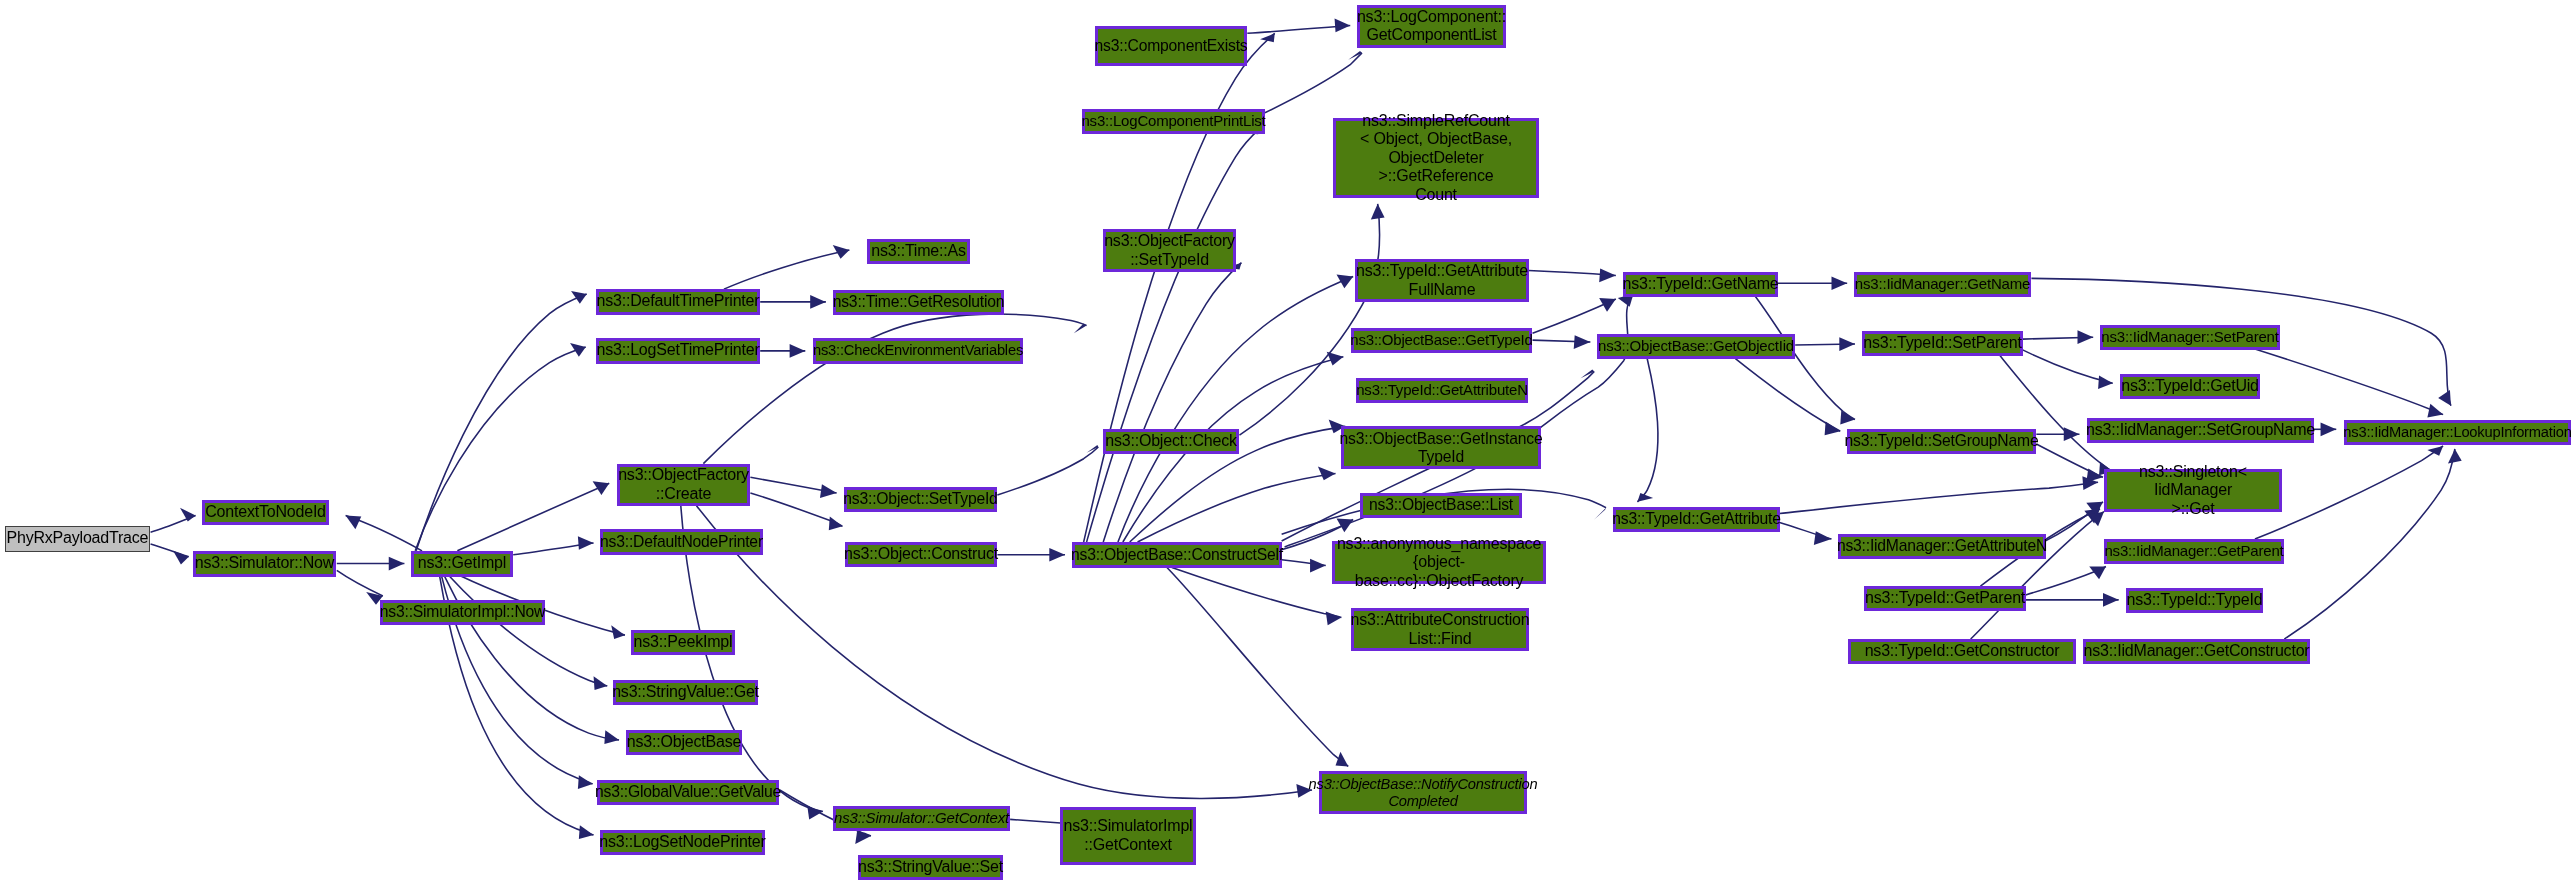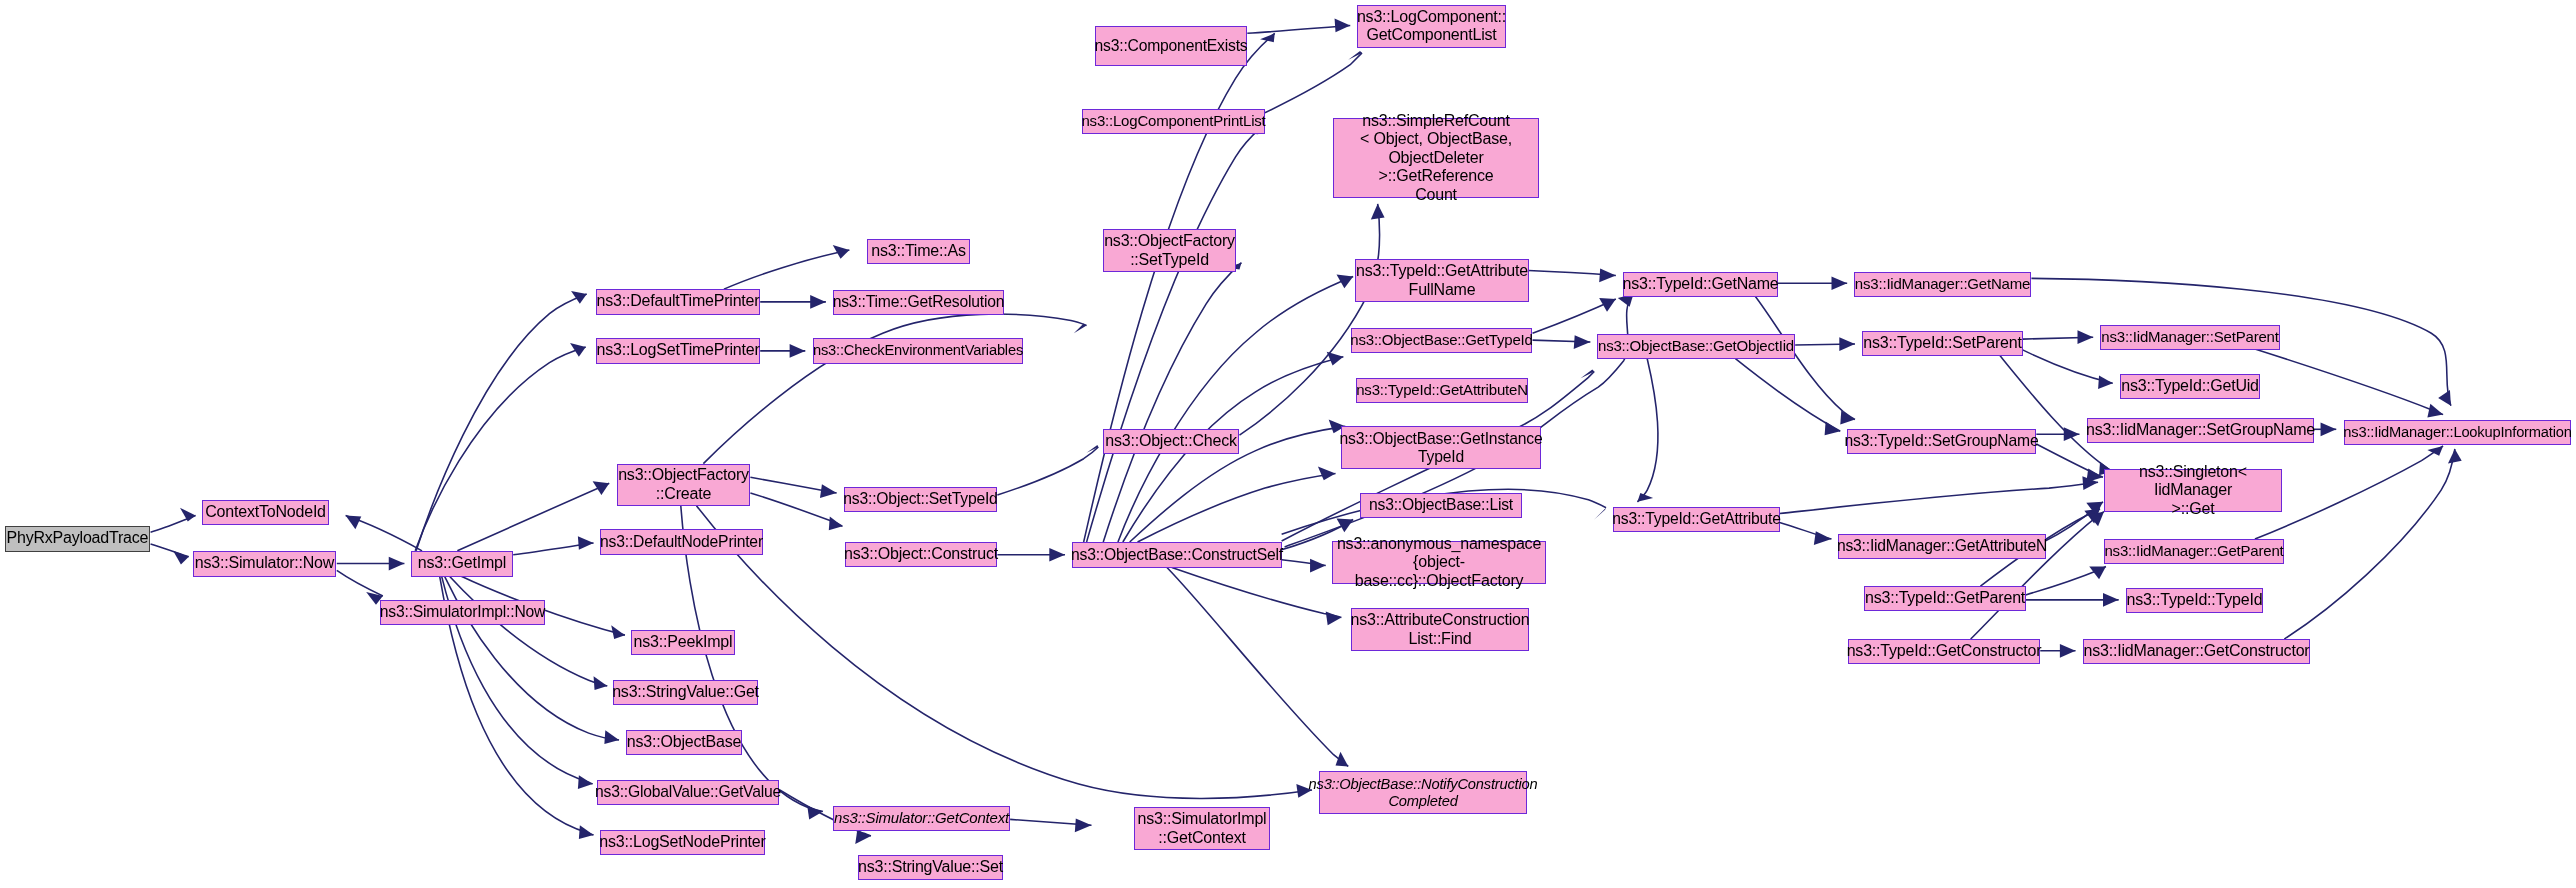--- a/index.html
+++ b/index.html
@@ -20,22 +20,22 @@
     position: absolute;
     left: 0;
     top: 0;
     width: 2576px;
     height: 888px;
     pointer-events: none;
   }
   .node {
     position: absolute;
     box-sizing: border-box;
-    border: 1px solid #6d28d9;
-    background: #f9a8d4;
+    border: 3px solid #6d28d9;
+    background: #4d7c0f;
     color: #000000;
     font-size: 16px;
     line-height: 18.6px;
     text-align: center;
     display: flex;
     align-items: center;
     justify-content: center;
     white-space: pre-line;
     padding: 0 4.9px;
     letter-spacing: -0.2px;
@@ -206,21 +206,21 @@
     <div class="node" style="left: 613px; top: 680px; width: 145px; height: 24.5px;">ns3::StringValue::Get</div>
     <div class="node" style="left: 626px; top: 730px; width: 116px; height: 24.5px;">ns3::ObjectBase</div>
     <div class="node" style="left: 597px; top: 780px; width: 182px; height: 24.5px; font-size: 15.7px; line-height: 18px;">ns3::GlobalValue::GetValue</div>
     <div class="node" style="left: 600px; top: 830px; width: 165px; height: 24.5px;">ns3::LogSetNodePrinter</div>
     <div class="node" style="left: 844px; top: 487px; width: 153px; height: 24.5px; font-size: 15.7px; line-height: 18px;">ns3::Object::SetTypeId</div>
     <div class="node" style="left: 845px; top: 542px; width: 152px; height: 24.5px;">ns3::Object::Construct</div>
     <div class="node" style="left: 1103px; top: 429px; width: 136px; height: 24.5px;">ns3::Object::Check</div>
     <div class="node" style="left: 1072px; top: 542px; width: 210px; height: 25.5px; font-size: 15.7px; line-height: 18px;">ns3::ObjectBase::ConstructSelf</div>
     <div class="node" style="left: 833px; top: 806px; width: 177px; height: 24.5px; font-size: 15px; line-height: 17.7px; font-style: italic;">ns3::Simulator::GetContext</div>
     <div class="node" style="left: 858px; top: 855px; width: 145px; height: 24.5px;">ns3::StringValue::Set</div>
-    <div class="node" style="left: 1134px; top: 807px; width: 136px; height: 43px;">ns3::SimulatorImpl
+    <div class="node" style="left: 1060px; top: 807px; width: 136px; height: 58px;">ns3::SimulatorImpl
 ::GetContext</div>
     <div class="node" style="left: 1095px; top: 25.5px; width: 152px; height: 40px; font-size: 15.7px; line-height: 18px;">ns3::ComponentExists</div>
     <div class="node" style="left: 1082px; top: 109px; width: 183px; height: 24.5px; font-size: 15px; line-height: 17.7px;">ns3::LogComponentPrintList</div>
     <div class="node" style="left: 1103px; top: 229px; width: 133px; height: 43px;">ns3::ObjectFactory
 ::SetTypeId</div>
     <div class="node" style="left: 1357px; top: 4.9px; width: 149px; height: 43px;">ns3::LogComponent::
 GetComponentList</div>
     <div class="node" style="left: 1333px; top: 118px; width: 206px; height: 80px;">ns3::SimpleRefCount
 &lt; Object, ObjectBase,
  ObjectDeleter &gt;::GetReference
@@ -239,21 +239,21 @@
     <div class="node" style="left: 1319px; top: 771px; width: 208px; height: 43px; font-size: 14.7px; line-height: 17px; font-style: italic;">ns3::ObjectBase::NotifyConstruction
 Completed</div>
     <div class="node" style="left: 1623px; top: 272px; width: 155px; height: 24.5px;">ns3::TypeId::GetName</div>
     <div class="node" style="left: 1597px; top: 334px; width: 198px; height: 24.5px; font-size: 15px; line-height: 17.7px;">ns3::ObjectBase::GetObjectIid</div>
     <div class="node" style="left: 1613px; top: 507px; width: 167px; height: 24.5px; font-size: 15.7px; line-height: 18px;">ns3::TypeId::GetAttribute</div>
     <div class="node" style="left: 1854px; top: 272px; width: 177px; height: 24.5px; font-size: 15px; line-height: 17.7px;">ns3::IidManager::GetName</div>
     <div class="node" style="left: 1862px; top: 331px; width: 161px; height: 24.5px;">ns3::TypeId::SetParent</div>
     <div class="node" style="left: 1847px; top: 429px; width: 189px; height: 24.5px; font-size: 15.7px; line-height: 18px;">ns3::TypeId::SetGroupName</div>
     <div class="node" style="left: 1838px; top: 534px; width: 208px; height: 24.5px; font-size: 15.7px; line-height: 18px;">ns3::IidManager::GetAttributeN</div>
     <div class="node" style="left: 1864px; top: 586px; width: 162px; height: 24.5px;">ns3::TypeId::GetParent</div>
-    <div class="node" style="left: 1848px; top: 639px; width: 192px; height: 24.5px;">ns3::TypeId::GetConstructor</div>
+    <div class="node" style="left: 1848px; top: 639px; width: 228px; height: 24.5px;">ns3::TypeId::GetConstructor</div>
     <div class="node" style="left: 2100px; top: 325px; width: 180px; height: 24.5px; font-size: 15px; line-height: 17.7px;">ns3::IidManager::SetParent</div>
     <div class="node" style="left: 2120px; top: 374px; width: 140px; height: 24.5px;">ns3::TypeId::GetUid</div>
     <div class="node" style="left: 2087px; top: 418px; width: 227px; height: 24.5px;">ns3::IidManager::SetGroupName</div>
     <div class="node" style="left: 2104px; top: 469px; width: 178px; height: 43px;">ns3::Singleton&lt; IidManager
 &gt;::Get</div>
     <div class="node" style="left: 2104px; top: 539px; width: 180px; height: 24.5px; font-size: 15px; line-height: 17.7px;">ns3::IidManager::GetParent</div>
     <div class="node" style="left: 2126px; top: 588px; width: 137px; height: 24.5px;">ns3::TypeId::TypeId</div>
     <div class="node" style="left: 2083px; top: 639px; width: 227px; height: 24.5px;">ns3::IidManager::GetConstructor</div>
     <div class="node" style="left: 2344px; top: 420px; width: 227px; height: 24.5px; font-size: 14.7px; line-height: 17px;">ns3::IidManager::LookupInformation</div>
   </div>

